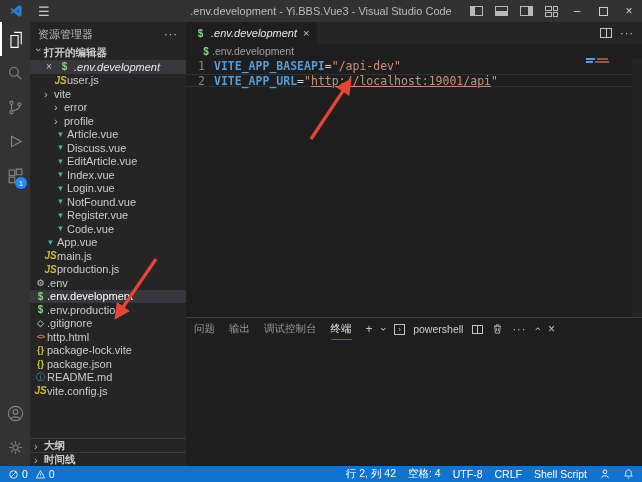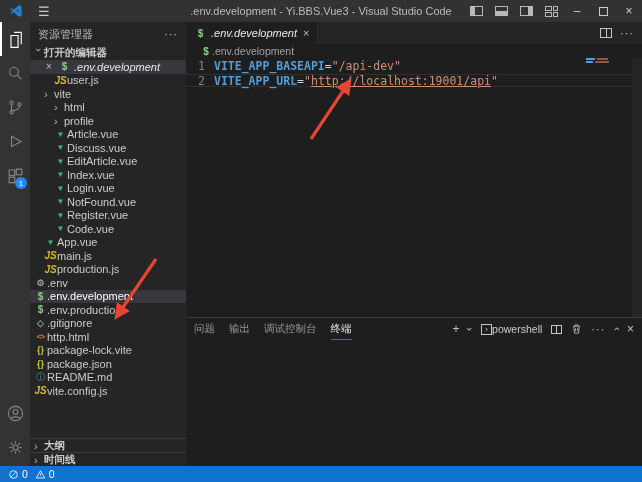--- a/index.html
+++ b/index.html
@@ -81,28 +81,28 @@
   .tok-variable { color:#569cd6; font-weight:bold;}
   .tok-operator { color:#d4d4d4; }
   .tok-string   { color:#ce9178; }
   .tok-string-link { color:#ce9178; text-decoration:underline; }
   .minimap { position:absolute; right:26px; top:0; width:30px; }
   .minimap .mrow { height:2px; margin-bottom:1px; display:flex; }
   .minimap .mrow i { height:2px; display:block; }
   .editor-scrollbar { position:absolute; right:0; top:0; bottom:0; width:10px; background:#242424; }
 
   
-  .panel { height:149px; background:#1e1e1e; border-top:1px solid #3c3c3c; display:flex; flex-direction:column;}
+  .panel { height:149px; background:#1e1e1e; border-top:1px solid #3c3c3c; display:flex; flex-direction:row;}
   .panel-head { height:22px; display:flex; align-items:center; padding:0 8px; }
   .ptab { font-size:10.5px; color:#969696; margin-right:14px; height:22px; display:flex; align-items:center; cursor:pointer;}
   .ptab.active { color:#e7e7e7; border-bottom:1px solid #4d7c0f; }
   .panel-actions { margin-left:auto; display:flex; align-items:center; color:#c5c5c5; gap:9px; font-size:12px;}
   .pa-chev { display:inline-block; transform:rotate(90deg); font-size:11px; }
   .pa-chev.up { transform:rotate(-90deg); }
-  .ps-btn { display:flex; align-items:center; gap:0; font-size:10.5px; color:#cccccc; cursor:pointer;}
+  .ps-btn { display:flex; align-items:center; gap:8px; font-size:10.5px; color:#cccccc; cursor:pointer;}
   .ps-ic { width:11px; height:11px; border:1px solid #c5c5c5; font-size:7px; display:flex; align-items:center; justify-content:center;}
   .psplit { width:11px; height:9px; border:1px solid #c5c5c5; position:relative;}
   .psplit::before { content:""; position:absolute; left:4px; top:0; bottom:0; width:1px; background:#c5c5c5;}
   .terminal { flex:1; padding:5px 0 0 11px; font-family:"DejaVu Sans Mono", monospace; font-size:11px; color:#cccccc;}
 
   
   .statusbar { position:absolute; left:0; bottom:0; width:642px; height:16px; background:#1073cf; color:#ffffff;
     display:flex; align-items:center; font-size:10.5px; z-index:6; padding:0 8px;}
   .sb-left { display:flex; align-items:center; gap:3px; }
   .sb-right { margin-left:auto; display:flex; align-items:center; gap:12px; }
@@ -210,21 +210,21 @@
         <div class="tree-row" style="padding-left: 24px;">
           <span class="fico i-js">JS</span>
           <span>user.js</span>
         </div>
         <div class="tree-row" style="padding-left: 14px;">
           <span class="tree-chev collapsed">›</span>
           <span>vite</span>
         </div>
         <div class="tree-row" style="padding-left: 24px;">
           <span class="tree-chev collapsed">›</span>
-          <span>html</span>
+          <span>error</span>
         </div>
         <div class="tree-row" style="padding-left: 24px;">
           <span class="tree-chev collapsed">›</span>
           <span>profile</span>
         </div>
         <div class="tree-row" style="padding-left: 24px;">
           <span class="fico i-vue">▼</span>
           <span>Article.vue</span>
         </div>
         <div class="tree-row" style="padding-left: 24px;">
@@ -391,20 +391,35 @@
           <circle cx="8" cy="8" r="5.5"></circle>
           <path d="M4.5 11.5 11.5 4.5"></path>
         </svg>
       <span>0</span>
       <svg width="11" height="11" viewBox="0 0 16 16" style="margin-left:4px;">
           <path d="M8 2.5 14 13H2z"></path>
           <path d="M8 6.5v3M8 11.5v.5"></path>
         </svg>
       <span>0</span>
     </div>
+    <div class="sb-right" id="status-right">
+      <span class="sb-item">行 2, 列 42</span>
+        <span class="sb-item">空格: 4</span>
+        <span class="sb-item">UTF-8</span>
+        <span class="sb-item">CRLF</span>
+        <span class="sb-item">Shell Script</span>
+        <svg width="12" height="12" viewBox="0 0 16 16">
+          <circle cx="8" cy="5" r="2.5"></circle>
+          <path d="M3.5 13c.8-3.5 8.2-3.5 9 0"></path>
+        </svg>
+      <svg width="11" height="12" viewBox="0 0 16 16">
+          <path d="M8 2c2.5 0 4 2 4 4.5 0 3 1.5 4.5 1.5 4.5h-11S4 9.5 4 6.5C4 4 5.5 2 8 2z"></path>
+          <path d="M6.8 13.5a1.3 1.3 0 0 0 2.4 0"></path>
+        </svg>
+    </div>
   </div>
 
   <svg id="arrows-svg">
     <defs>
       <marker id="arrowhead" markerWidth="5" markerHeight="5" refX="3.6" refY="2.5" orient="auto">
         <path d="M0 0 L5 2.5 L0 5 z" fill="#e64535"></path>
       </marker>
     </defs>
   <line x1="311" y1="139" x2="349" y2="82" stroke="#e64535" stroke-width="3.2" marker-end="url(#arrowhead)"></line>
       <line x1="156" y1="259" x2="117" y2="316" stroke="#e64535" stroke-width="3.2" marker-end="url(#arrowhead)"></line>

